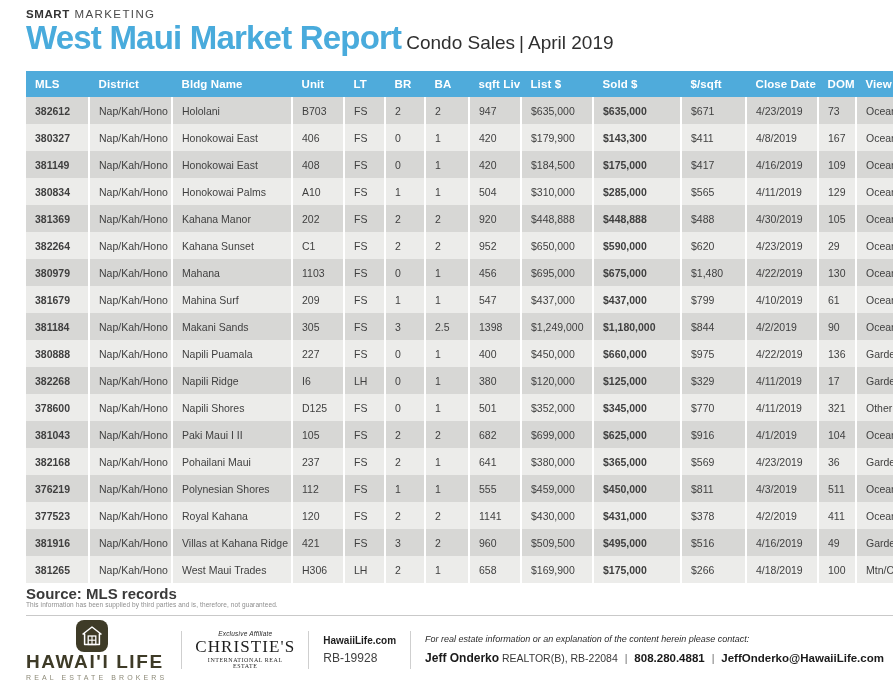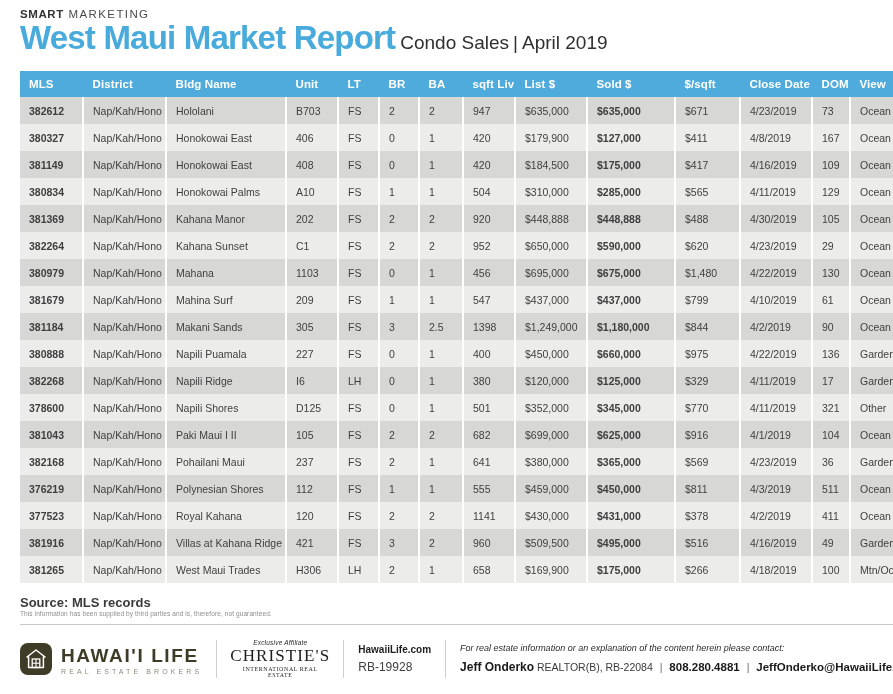--- a/index.html
+++ b/index.html
@@ -12,21 +12,21 @@
     background: #ffffff;
     font-family: "Liberation Sans", sans-serif;
     color: #3a3a3a;
     overflow: hidden;
   }
   .page {
     position: relative;
     width: 893px;
     height: 493px;
     box-sizing: border-box;
-    padding: 0 20px;
+    padding: 0 26px;
   }
   
   .masthead {
     padding-top: 7px;
   }
   .tagline {
     font-size: 11.5px;
     letter-spacing: 1.4px;
     color: #333;
     line-height: 14px;
@@ -113,22 +113,22 @@
   col.c-sqft  { width: 52px; }
   col.c-list  { width: 72px; }
   col.c-sold  { width: 88px; }
   col.c-psf   { width: 65px; }
   col.c-close { width: 72px; }
   col.c-dom   { width: 38px; }
   col.c-view  { width: 70px; }
 
   
   .source {
-    margin-top: 14px;
-    font-size: 13px;
+    margin-top: 5px;
+    font-size: 15px;
     font-weight: bold;
     color: #3a3a3a;
     line-height: 12px;
   }
   .disclaimer {
     font-size: 6.5px;
     color: #8d8d8d;
     line-height: 10px;
     letter-spacing: .1px;
   }
@@ -139,22 +139,23 @@
   }
   
   .footer {
     margin-top: 11px;
     display: flex;
     align-items: center;
     height: 46px;
   }
   .brandblock {
     display: flex;
-    align-items: flex-end;
+    align-items: center;
     padding-right: 14px;
+    flex-direction: column;
   }
   .logomark {
     width: 32px;
     height: 32px;
     border-radius: 8px;
     background: #3E3B27;
     position: relative;
     flex: none;
     margin-right: 9px;
   }
@@ -312,21 +313,21 @@
         <tr class="even">
           <td class="mls">380327</td>
           <td>Nap/Kah/Hono</td>
           <td>Honokowai East</td>
           <td>406</td>
           <td>FS</td>
           <td>0</td>
           <td>1</td>
           <td>420</td>
           <td>$179,900</td>
-          <td class="sold">$127,000</td>
+          <td class="sold">$143,300</td>
           <td>$411</td>
           <td>4/8/2019</td>
           <td>167</td>
           <td>Ocean</td>
         </tr>
         <tr class="odd">
           <td class="mls">381149</td>
           <td>Nap/Kah/Hono</td>
           <td>Honokowai East</td>
           <td>408</td>

